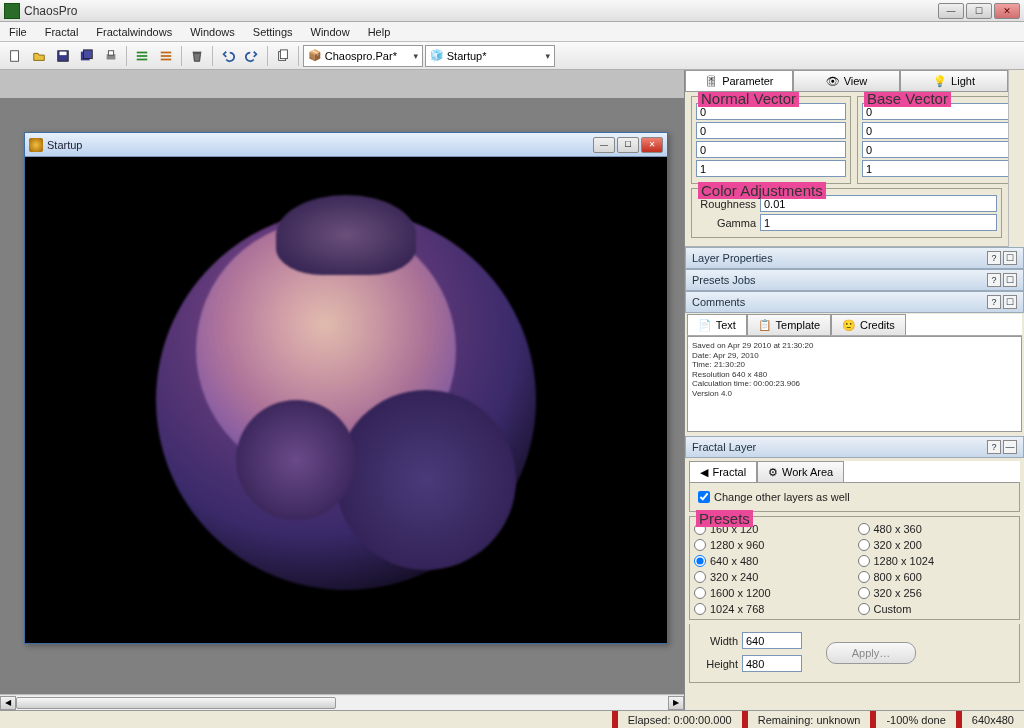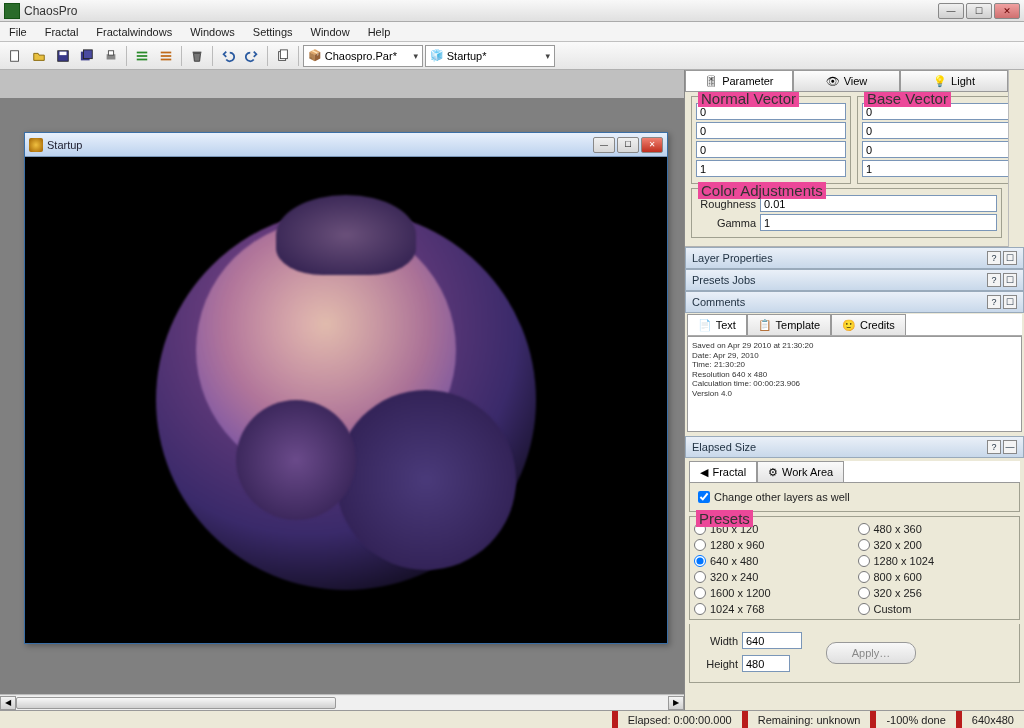--- a/index.html
+++ b/index.html
@@ -328,21 +328,21 @@
       </div>
       <div class="comment-box">Saved on Apr 29 2010 at 21:30:20
 Date: Apr 29, 2010
 Time: 21:30:20
 Resolution 640 x 480
 Calculation time: 00:00:23.906
 Version 4.0</div>
     </div>
 
     <div class="collapse-header">
-      <span>Elapsed Size</span>
+      <span>Fractal Layer</span>
       <div class="icons">
           <div class="small-btn">?</div>
           <div class="small-btn">—</div>
         </div>
     </div>
     <div style="background:#ece9d8; padding:2px 4px;">
       <div class="subtabs" style="border-bottom:1px solid #999;">
         <div class="subtab active">
             <span>◀</span>
             <span>Fractal</span>
@@ -415,21 +415,21 @@
       </div>
 
       <div class="size-row">
         <div class="size-fields">
           <div class="row">
               <label>Width</label>
               <input style="width: 60px; flex: 0 0 auto;" value="640">
             </div>
           <div class="row">
               <label>Height</label>
-              <input style="width: 48px; flex: 0 0 auto;" value="480">
+              <input style="width: 60px; flex: 0 0 auto;" value="480">
             </div>
         </div>
         <button class="apply-btn">Apply…</button>
       </div>
     </div>
   </div>
 </div>
 
 <div class="scrollbar-h">
   <div class="sb-btn">◀</div>

